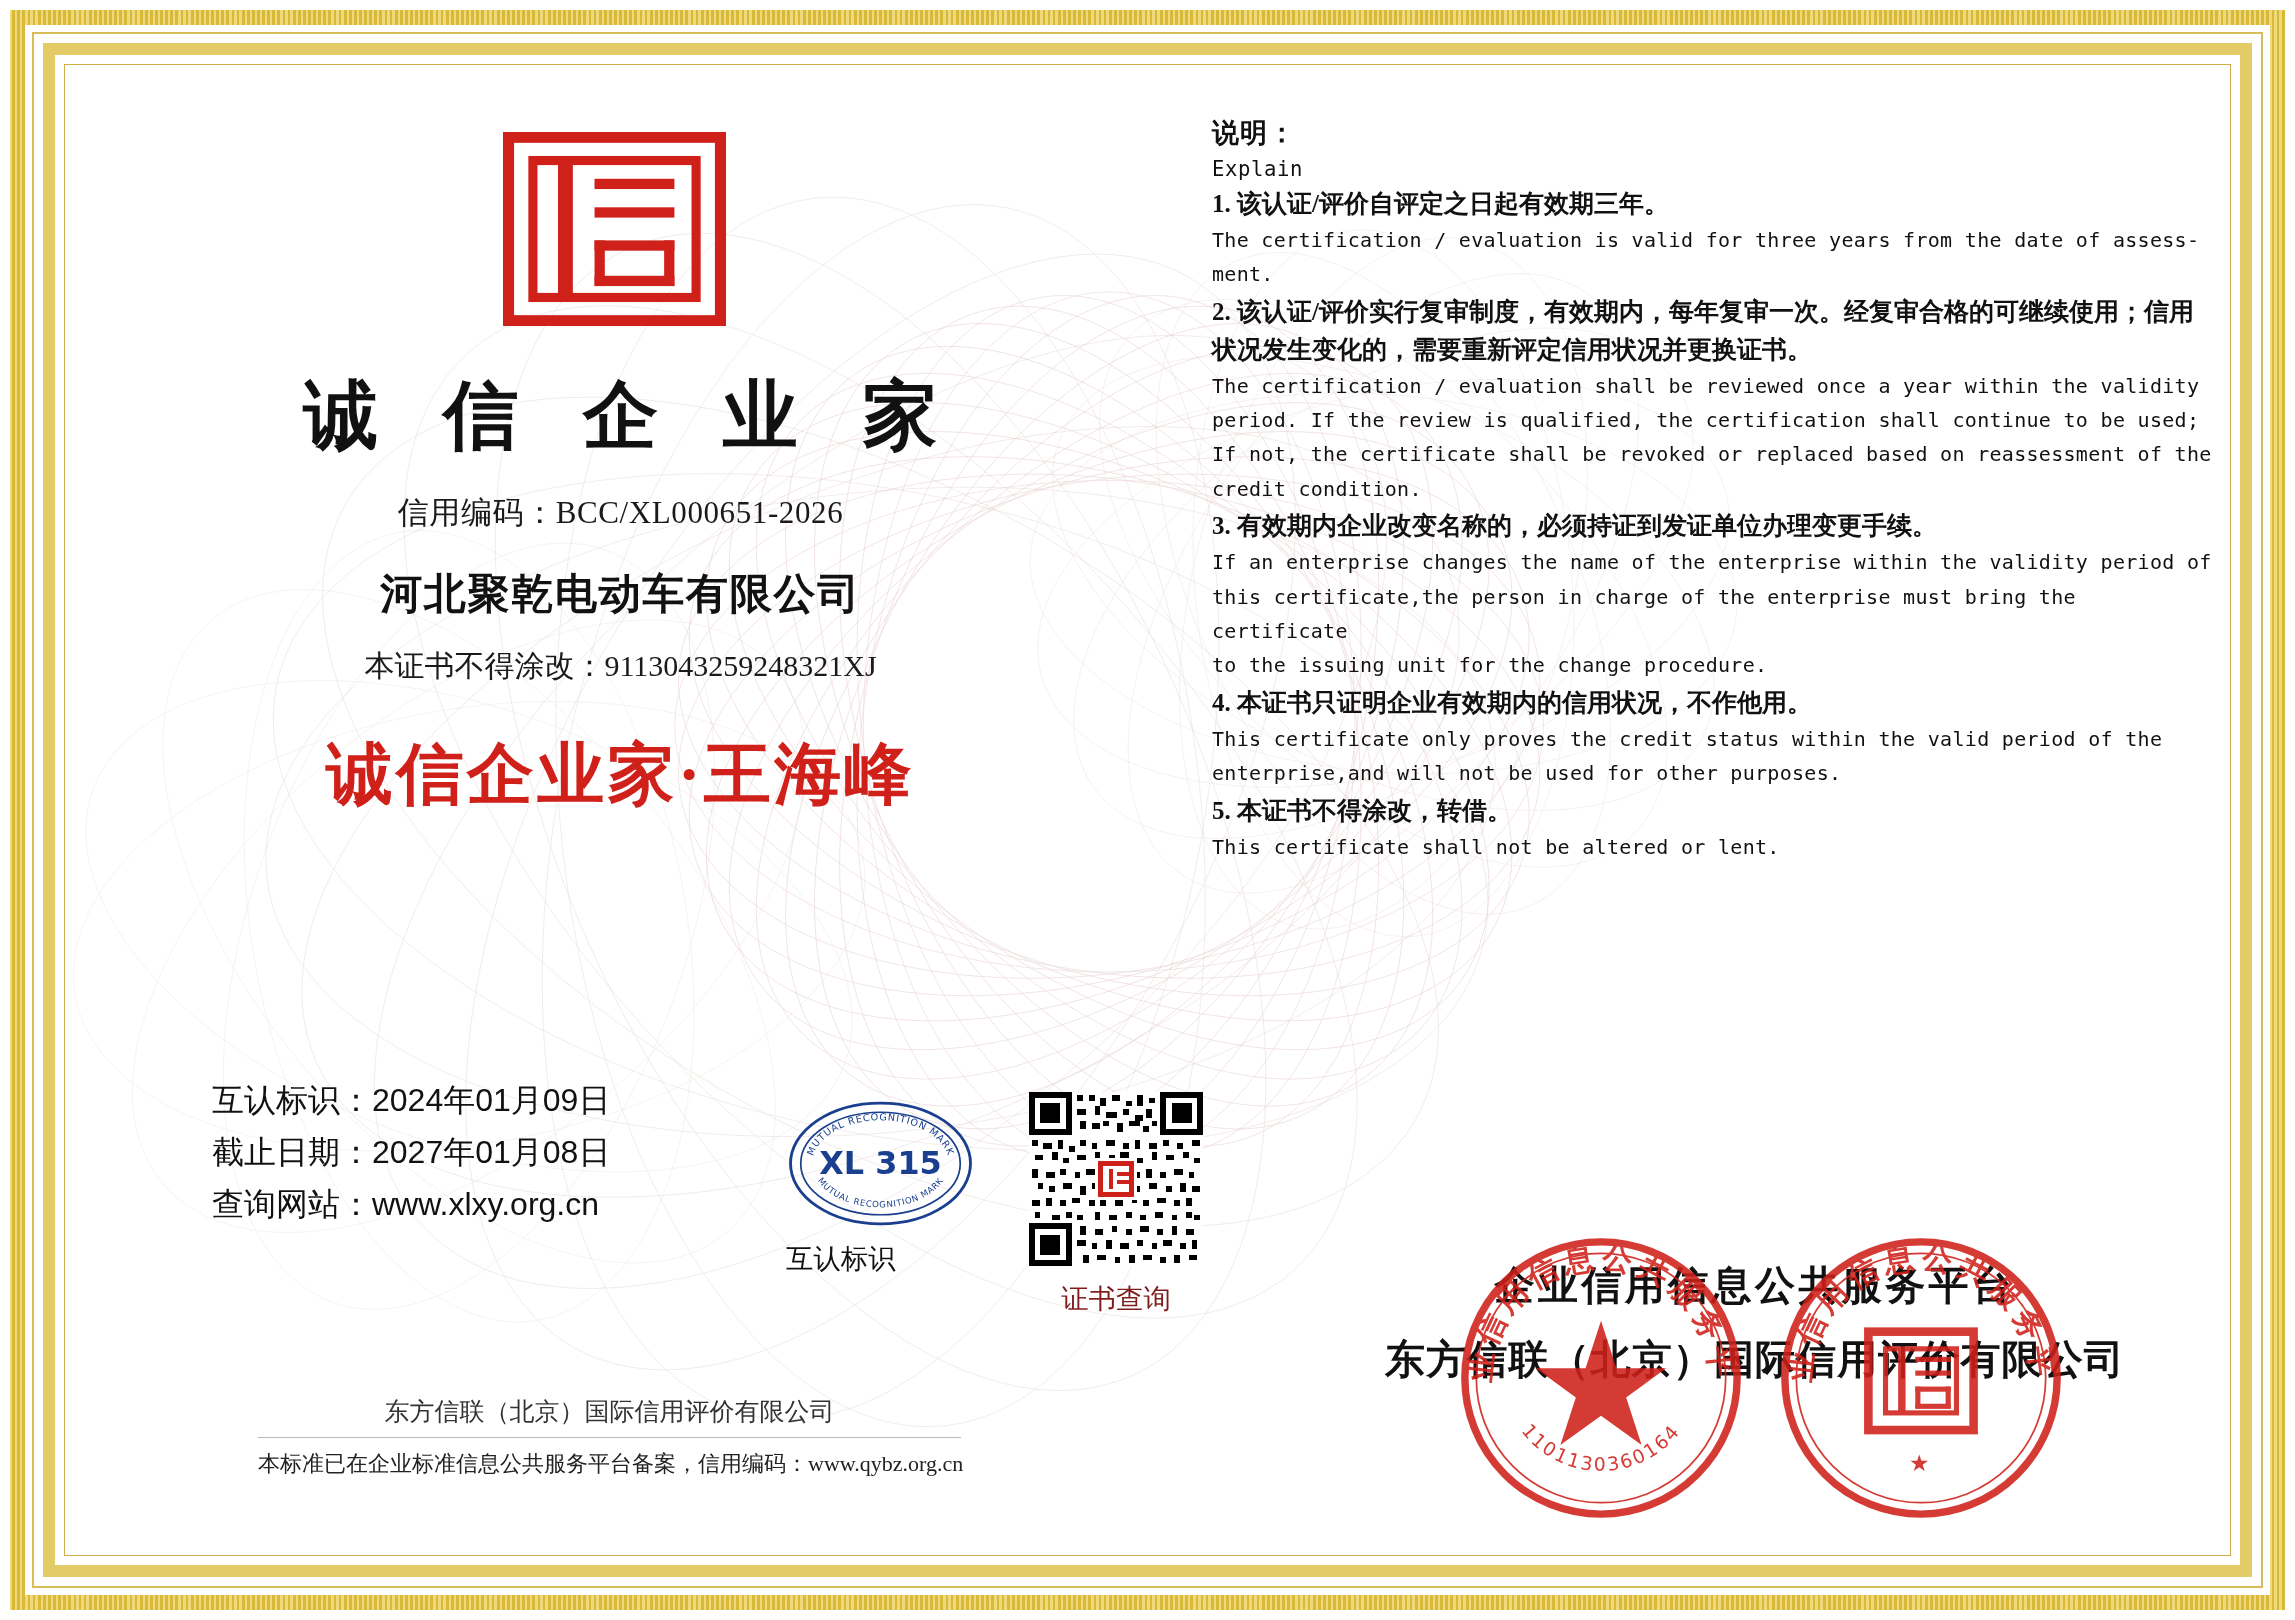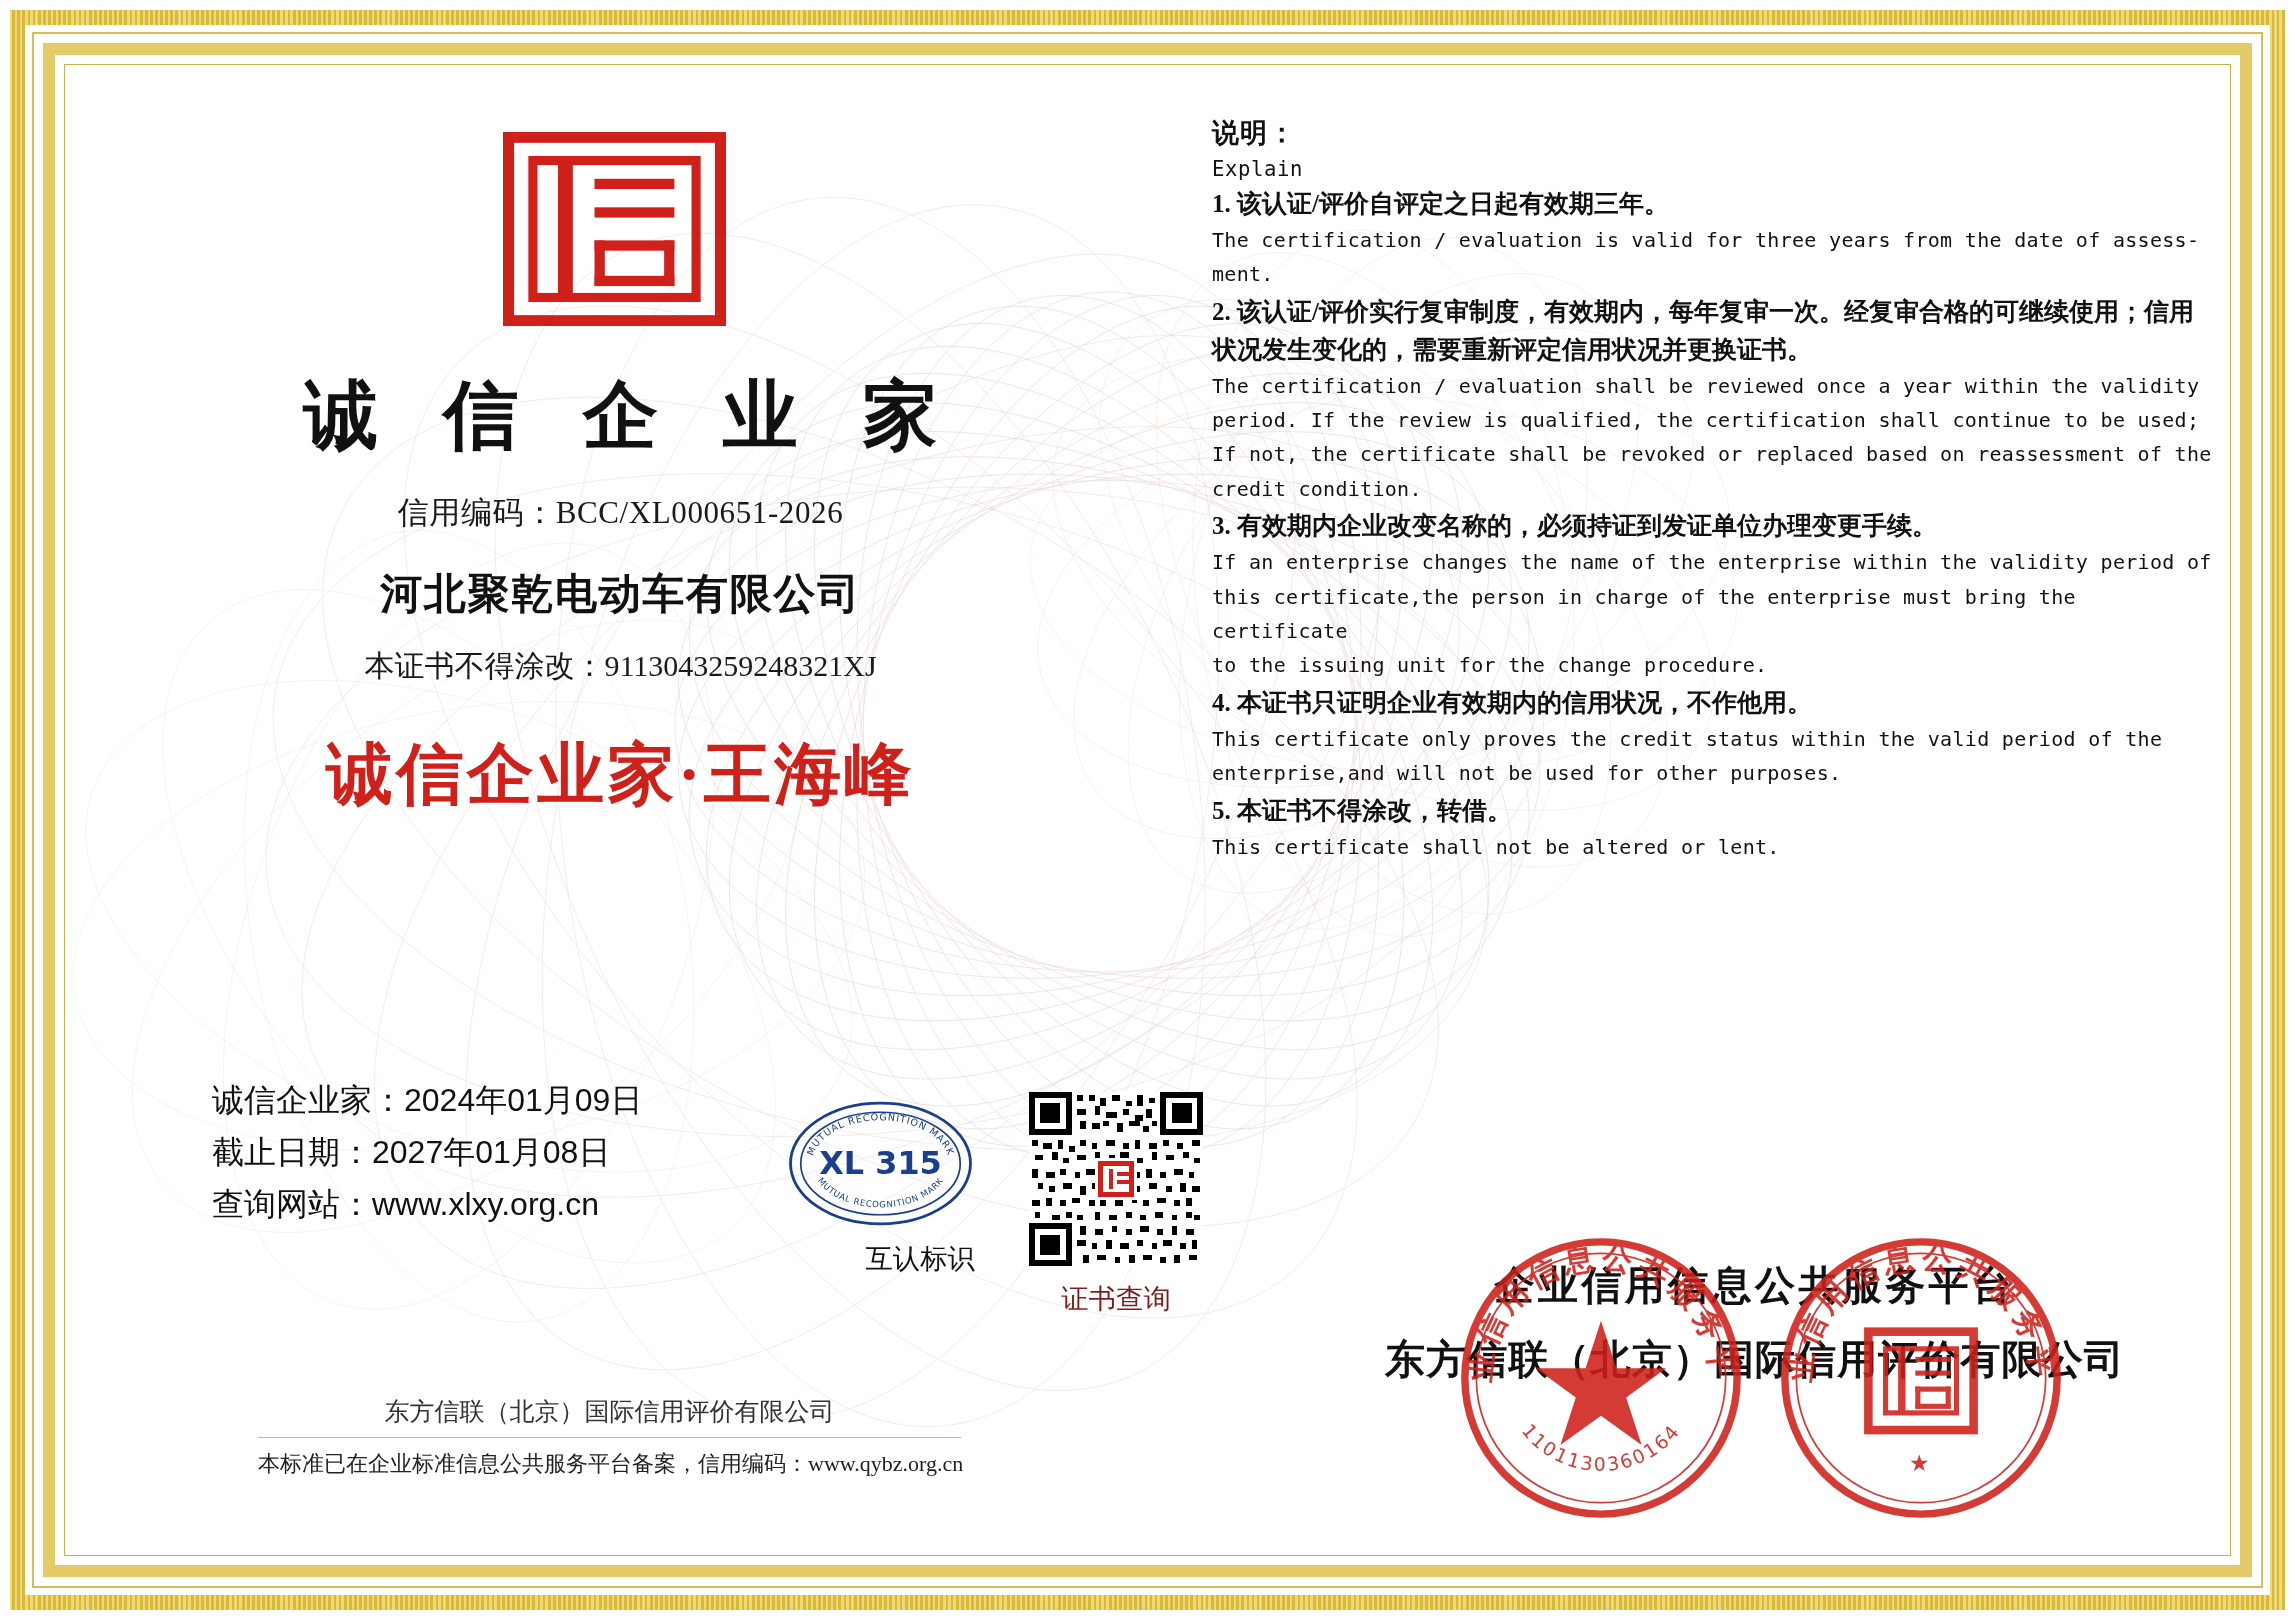--- a/index.html
+++ b/index.html
@@ -169,21 +169,21 @@
 
   .badge-xl {
     position: absolute;
     left: 717px; top: 1029px;
     width: 189px; height: 131px;
   }
   .badge-caption {
     position: absolute;
     left: 717px; top: 1172px;
     width: 189px;
-    text-align: right;
+    text-align: left;
     font-size: 27.4px;
     color: #111;
   }
   .qr-box {
     position: absolute;
     left: 960px; top: 1023px;
     width: 174px; height: 174px;
     background: #ffffff;
   }
   .qr-caption {
@@ -385,21 +385,21 @@
       <div class="company-name">河北聚乾电动车有限公司</div>
 
       <div class="social-code">
         <span>本证书不得涂改：</span><span>9113043259248321XJ</span>
       </div>
 
       <div class="award-name">诚信企业家·王海峰</div>
 
       <div class="info-block">
         <div class="info-row">
-          <span class="info-label">诚信企业家：</span><span class="info-value">2024年01月09日</span>
+          <span class="info-label">互认标识：</span><span class="info-value">2024年01月09日</span>
         </div>
         <div class="info-row">
           <span class="info-label">截止日期：</span><span class="info-value">2027年01月08日</span>
         </div>
         <div class="info-row">
           <span class="info-label">查询网站：</span><span class="info-value">www.xlxy.org.cn</span>
         </div>
       </div>
 
       <div class="badge-xl">

